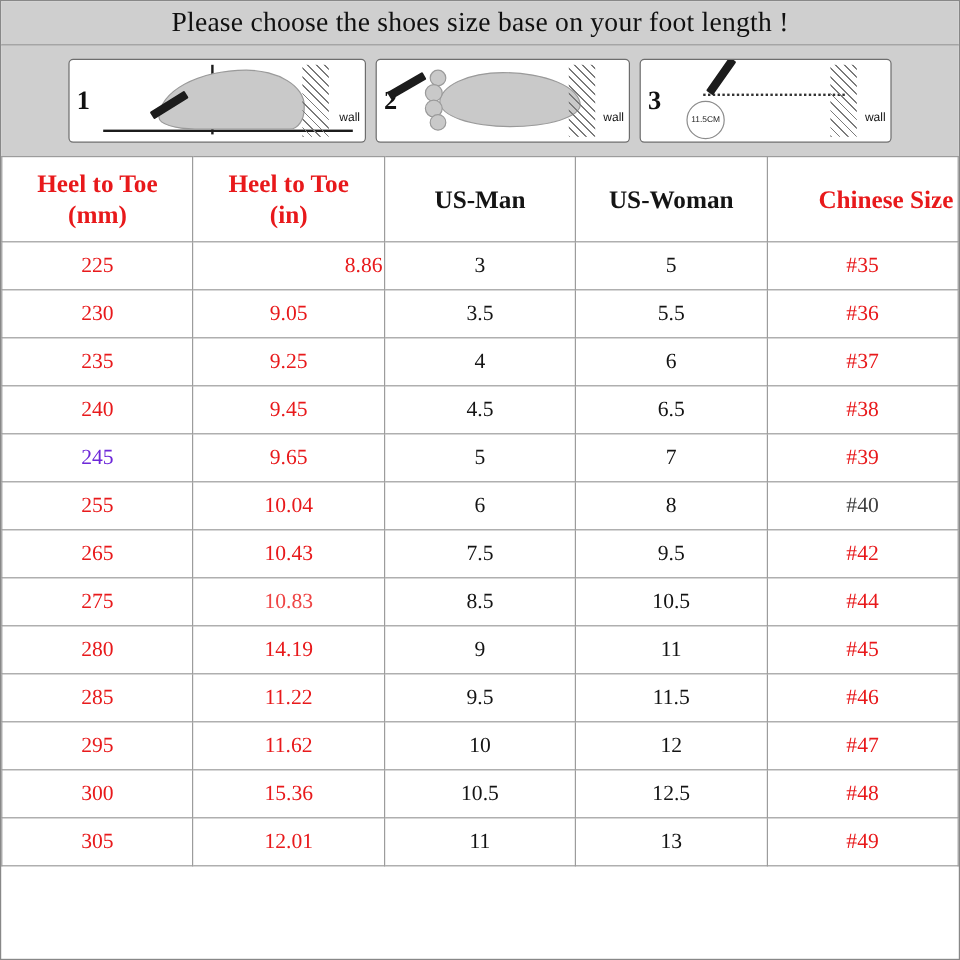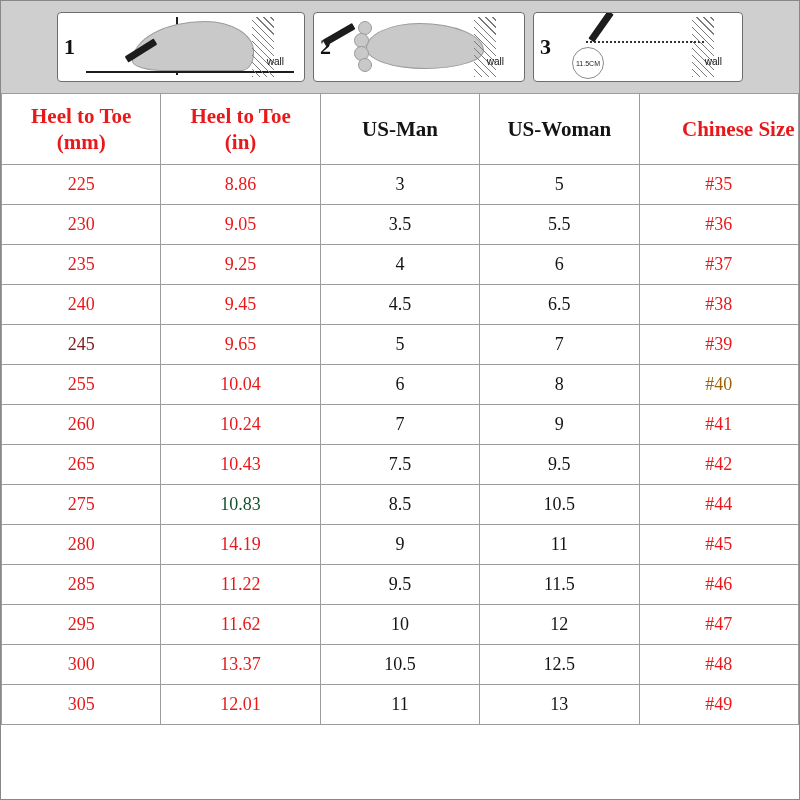--- a/index.html
+++ b/index.html
@@ -68,21 +68,21 @@
     left: 6px;
     top: 50%;
     transform: translateY(-50%);
     font-family: "Liberation Serif", serif;
     font-weight: bold;
     font-size: 22px;
     color: #111;
   }
   .wall-label {
     position: absolute;
-    right: 20px;
+    right: 4px;
     bottom: 14px;
     font-family: "Liberation Sans", sans-serif;
     font-size: 10px;
     color: #111;
     margin-top: 47px;
   }
   .hatch {
     position: absolute;
     top: 4px;
     bottom: 4px;
@@ -184,20 +184,23 @@
   table.size-table td {
     height: 37px;
     font-size: 18px;
   }
 </style>
 </head>
 <body>
 
 <div class="page">
 
+  <div class="banner">
+    <div class="banner-text">Please choose the shoes size base on your foot length !</div>
+  </div>
 
   <div class="diagrams">
 
     <div class="diagram d1">
       <span class="step-num">1</span>
       <div class="vline" style="left:118px; top:4px; height:58px;"></div>
       <div class="hline" style="left:28px; right:10px; bottom:8px;"></div>
       <div class="foot-side"></div>
       <div class="pencil" style="left:66px; top:34px; transform:rotate(-32deg);"></div>
       <div class="hatch hatch-right" style="right:30px;"></div>
@@ -245,21 +248,21 @@
             <div>US-Woman</div>
           </th>
           <th style="color: rgb(232, 25, 27); padding-left: 40px;">
             <div>Chinese Size</div>
           </th>
         </tr>
     </thead>
     <tbody>
         <tr>
           <td style="color: rgb(232, 25, 27);">225</td>
-          <td style="color: rgb(232, 25, 27);">8.86</td>
+          <td style="color: rgb(232, 25, 27); text-align: right;">8.86</td>
           <td style="color: rgb(20, 20, 20);">3</td>
           <td style="color: rgb(20, 20, 20);">5</td>
           <td style="color: rgb(232, 25, 27);">#35</td>
         </tr>
         <tr>
           <td style="color: rgb(232, 25, 27);">230</td>
           <td style="color: rgb(232, 25, 27);">9.05</td>
           <td style="color: rgb(20, 20, 20);">3.5</td>
           <td style="color: rgb(20, 20, 20);">5.5</td>
           <td style="color: rgb(232, 25, 27);">#36</td>
@@ -272,50 +275,43 @@
           <td style="color: rgb(232, 25, 27);">#37</td>
         </tr>
         <tr>
           <td style="color: rgb(232, 25, 27); text-align: center;">240</td>
           <td style="color: rgb(232, 25, 27);">9.45</td>
           <td style="color: rgb(20, 20, 20);">4.5</td>
           <td style="color: rgb(20, 20, 20);">6.5</td>
           <td style="color: rgb(232, 25, 27);">#38</td>
         </tr>
         <tr>
-          <td style="color: #7f1d1d;">245</td>
+          <td style="color: #6d28d9;">245</td>
           <td style="color: rgb(232, 25, 27);">9.65</td>
           <td style="color: rgb(20, 20, 20);">5</td>
           <td style="color: rgb(20, 20, 20);">7</td>
           <td style="color: rgb(232, 25, 27);">#39</td>
         </tr>
         <tr>
           <td style="color: rgb(232, 25, 27);">255</td>
           <td style="color: rgb(232, 25, 27);">10.04</td>
           <td style="color: rgb(20, 20, 20);">6</td>
           <td style="color: rgb(20, 20, 20);">8</td>
-          <td style="color: #a16207;">#40</td>
-        </tr>
-        <tr>
-          <td style="color: rgb(232, 25, 27);">260</td>
-          <td style="color: rgb(232, 25, 27);">10.24</td>
-          <td style="color: rgb(20, 20, 20);">7</td>
-          <td style="color: rgb(20, 20, 20);">9</td>
-          <td style="color: rgb(232, 25, 27);">#41</td>
+          <td style="color: #404040;">#40</td>
         </tr>
         <tr>
           <td style="color: rgb(232, 25, 27);">265</td>
           <td style="color: rgb(232, 25, 27);">10.43</td>
           <td style="color: rgb(20, 20, 20);">7.5</td>
           <td style="color: rgb(20, 20, 20);">9.5</td>
           <td style="color: rgb(232, 25, 27);">#42</td>
         </tr>
         <tr>
           <td style="color: rgb(232, 25, 27);">275</td>
-          <td style="color: #14532d;">10.83</td>
+          <td style="color: #ef4444;">10.83</td>
           <td style="color: rgb(20, 20, 20);">8.5</td>
           <td style="color: rgb(20, 20, 20);">10.5</td>
           <td style="color: rgb(232, 25, 27);">#44</td>
         </tr>
         <tr>
           <td style="color: rgb(232, 25, 27);">280</td>
           <td style="color: rgb(232, 25, 27);">14.19</td>
           <td style="color: rgb(20, 20, 20);">9</td>
           <td style="color: rgb(20, 20, 20);">11</td>
           <td style="color: rgb(232, 25, 27);">#45</td>
@@ -329,21 +325,21 @@
         </tr>
         <tr>
           <td style="color: rgb(232, 25, 27);">295</td>
           <td style="color: rgb(232, 25, 27);">11.62</td>
           <td style="color: rgb(20, 20, 20);">10</td>
           <td style="color: rgb(20, 20, 20);">12</td>
           <td style="color: rgb(232, 25, 27);">#47</td>
         </tr>
         <tr>
           <td style="color: rgb(232, 25, 27);">300</td>
-          <td style="color: rgb(232, 25, 27);">13.37</td>
+          <td style="color: rgb(232, 25, 27);">15.36</td>
           <td style="color: rgb(20, 20, 20);">10.5</td>
           <td style="color: rgb(20, 20, 20);">12.5</td>
           <td style="color: rgb(232, 25, 27);">#48</td>
         </tr>
         <tr>
           <td style="color: rgb(232, 25, 27);">305</td>
           <td style="color: rgb(232, 25, 27);">12.01</td>
           <td style="color: rgb(20, 20, 20);">11</td>
           <td style="color: rgb(20, 20, 20);">13</td>
           <td style="color: rgb(232, 25, 27);">#49</td>

